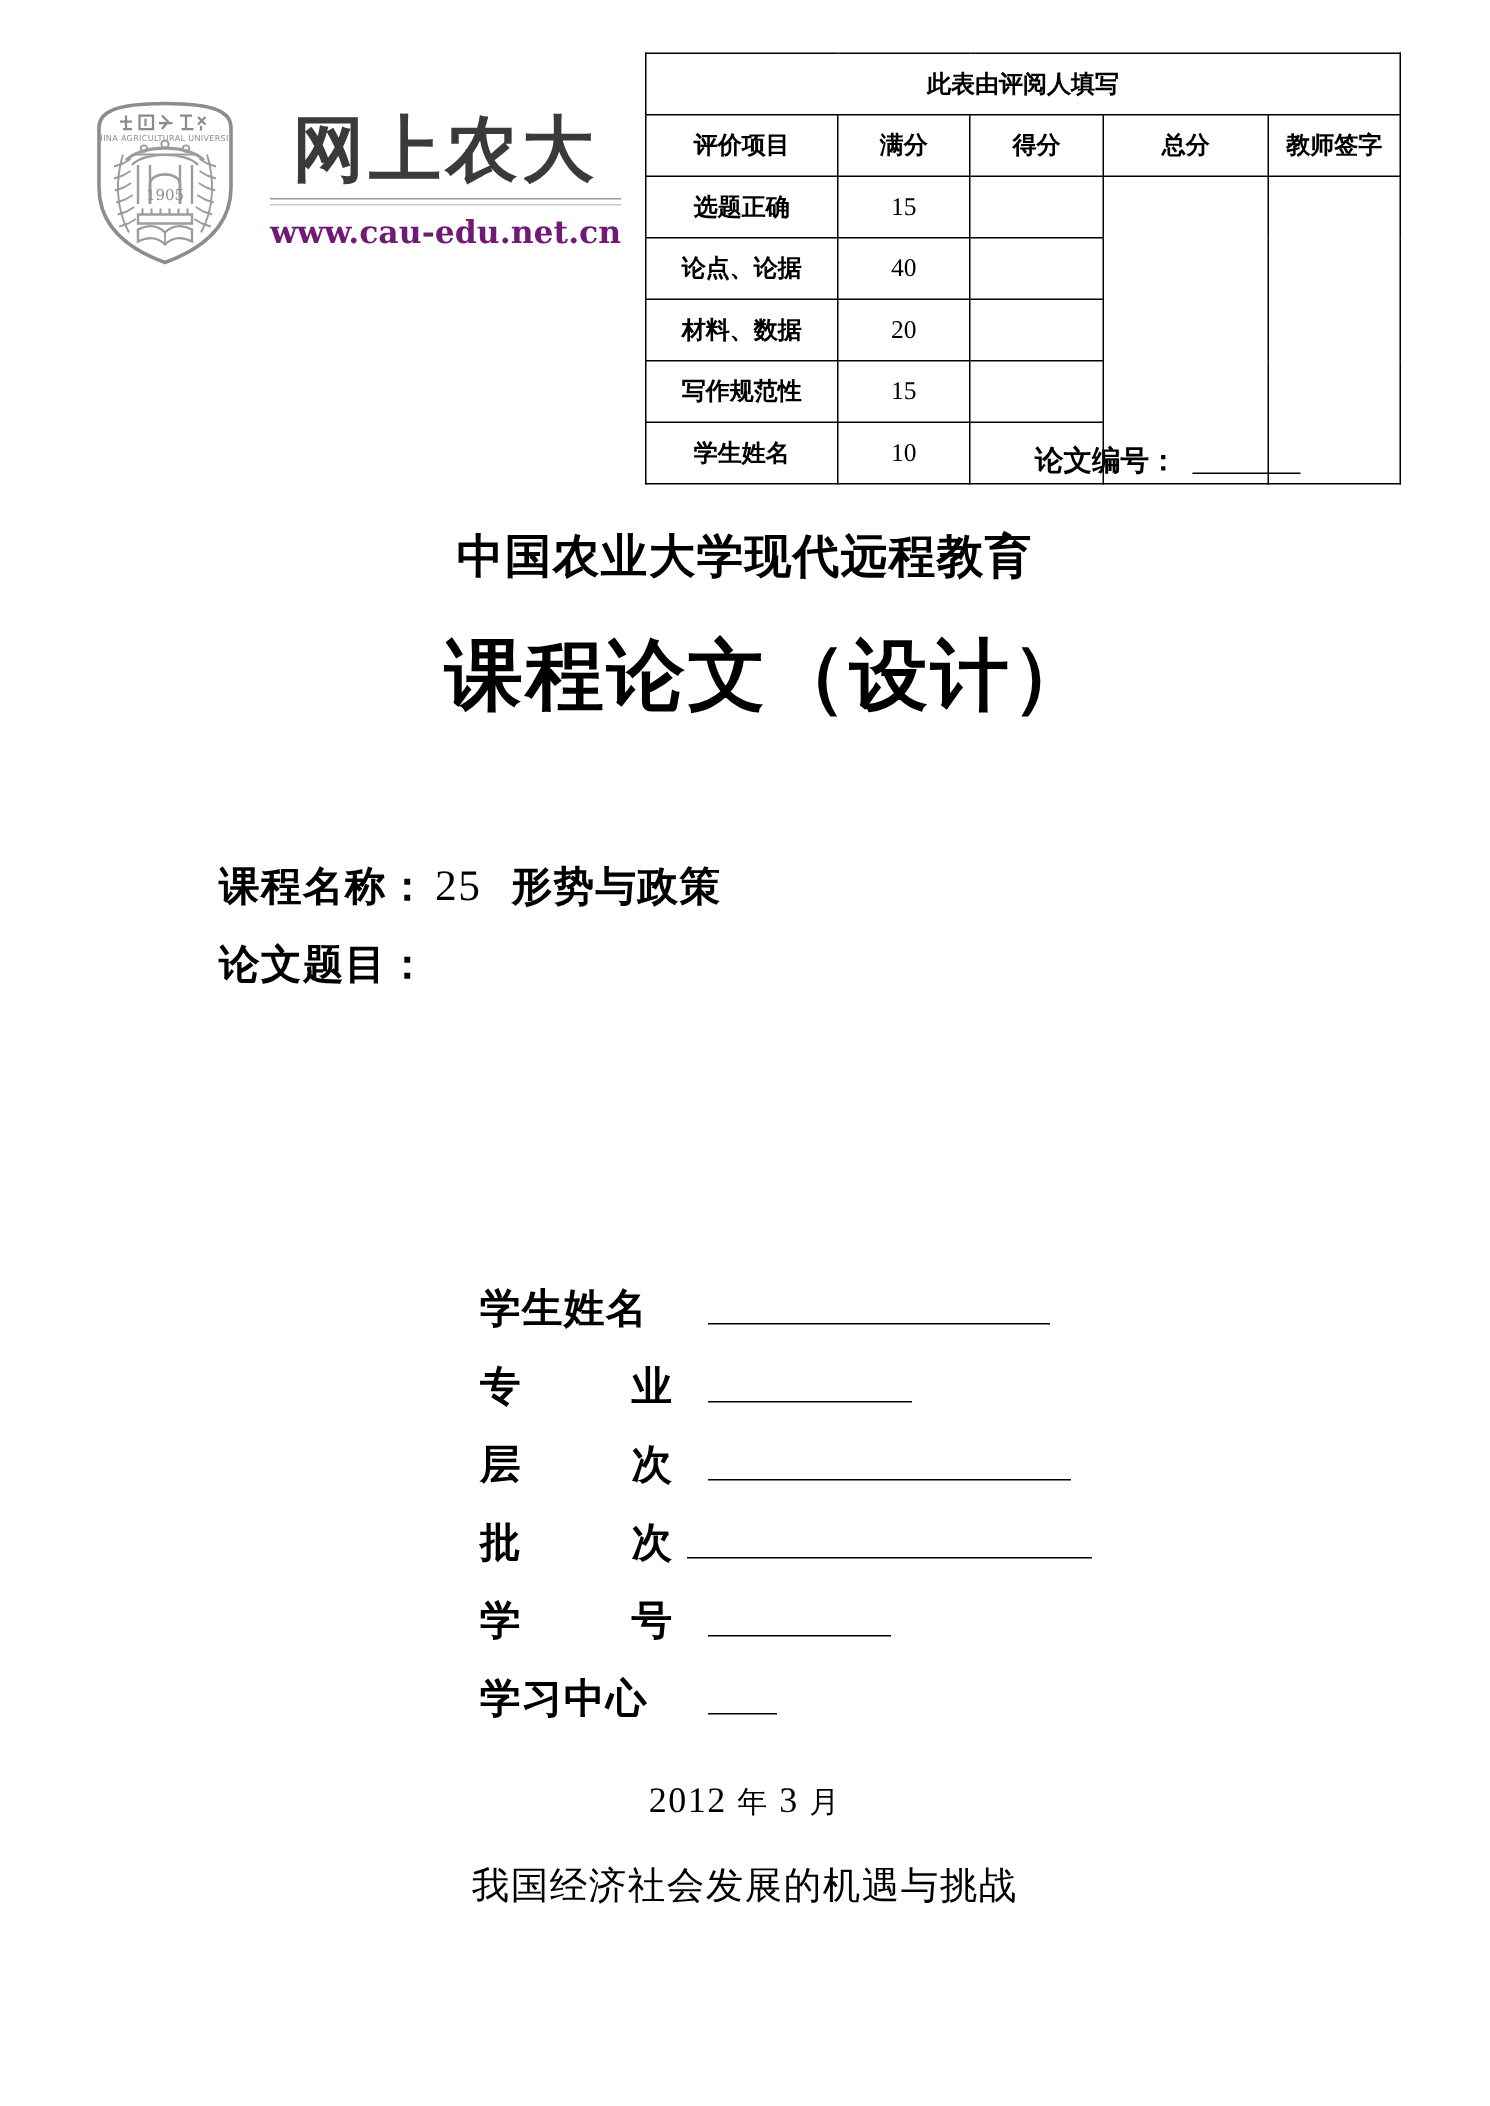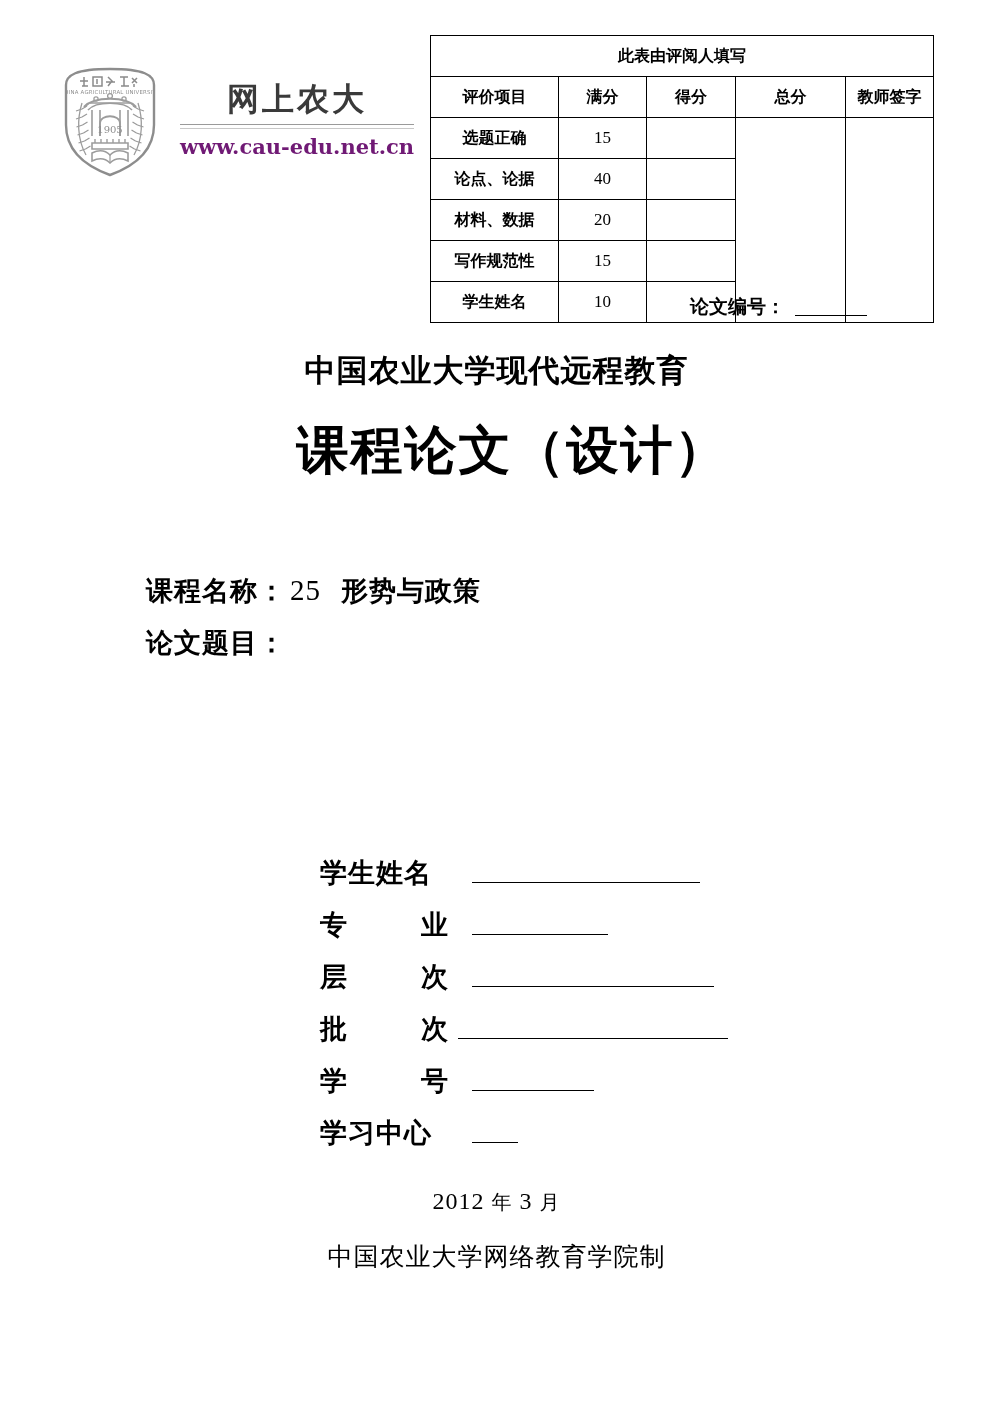--- a/index.html
+++ b/index.html
@@ -36,21 +36,21 @@
     flex: 0 0 auto;
   }
   .brand-wrap {
     margin-left: 22px;
     display: flex;
     flex-direction: column;
     align-items: center;
   }
   .brand-cn {
     font-family: "DejaVu Sans", "Liberation Sans", sans-serif;
-    font-size: 32px;
+    font-size: 48px;
     line-height: 1.05;
     letter-spacing: 3px;
     color: #3a3a3a;
     font-weight: 600;
     white-space: nowrap;
   }
   .brand-rule {
     width: 100%;
     height: 3px;
     margin: 7px 0 5px 0;
@@ -419,15 +419,15 @@
 
   </div>
 
   <div class="footer-date">
     <span>2012</span>
     <span class="cn">年</span>
     <span>3</span>
     <span class="cn">月</span>
   </div>
 
-  <div class="footer-org">中国农业大学网络教育学院制</div>
+  <div class="footer-org">我国经济社会发展的机遇与挑战</div>
 
 </div>
 
 </body></html>

